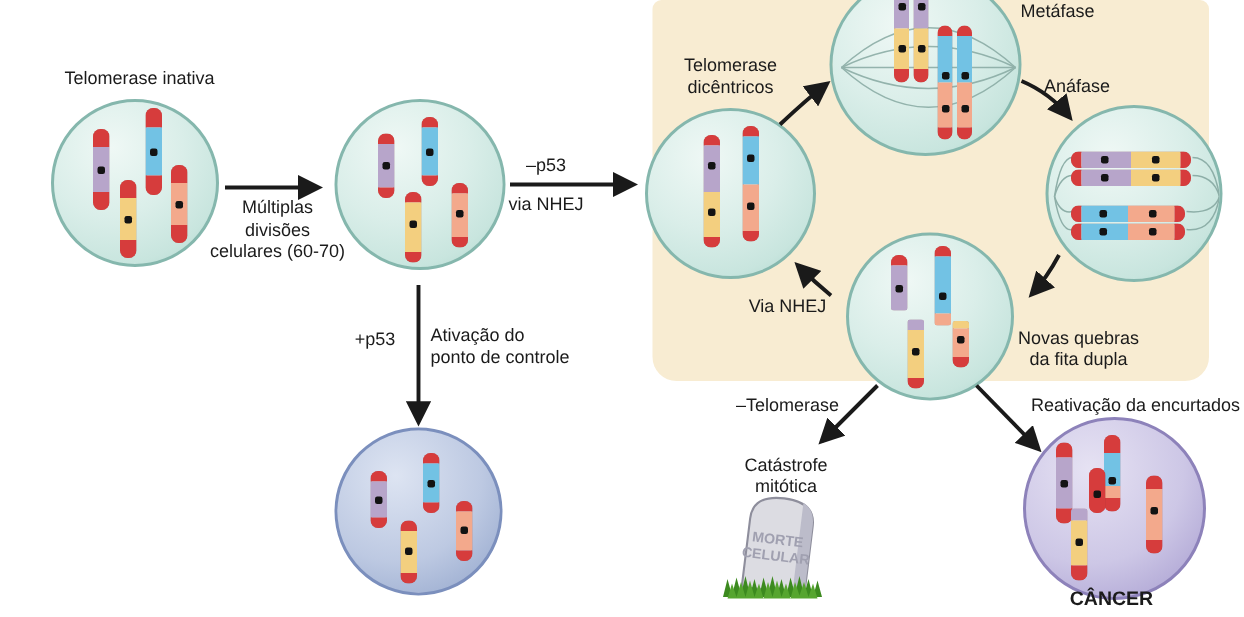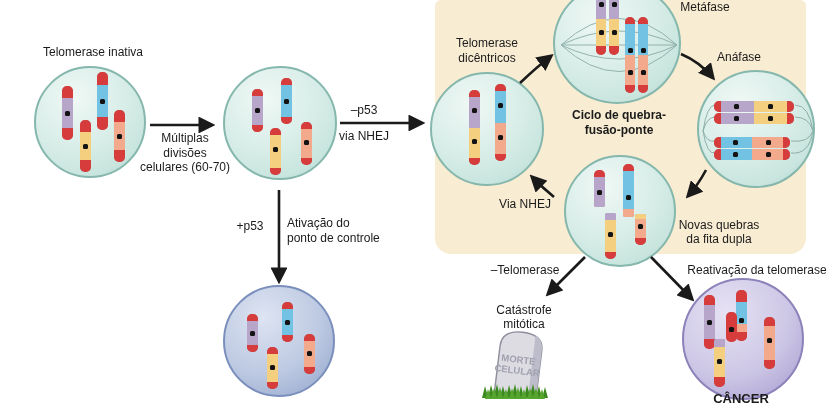--- a/index.html
+++ b/index.html
@@ -343,41 +343,37 @@
     <span>Ativação do</span>
     <span>ponto de controle</span>
   </div>
   <div class="lbl cx" style="left:487px;top:36px">
     <span>Telomerase</span>
     <span>dicêntricos</span>
   </div>
   <div class="lbl cx" style="left:705px;top:0px">
       <span>Metáfase</span>
     </div>
-  <div class="lbl cx" style="left:739px;top:50px">
+  <div class="lbl cx" style="left:718px;top:50px">
       <span>Anáfase</span>
     </div>
-  <div class="lbl cx bold" style="left:619px;top:108px">
-    <span>Ciclo de quebra-</span>
-    <span>fusão-ponte</span>
-  </div>
   <div class="lbl cx" style="left:525px;top:197px">
       <span>Via NHEJ</span>
     </div>
   <div class="lbl cx" style="left:719px;top:218px;line-height:14px">
     <span>Novas quebras</span>
     <span>da fita dupla</span>
   </div>
   <div class="lbl cx" style="left:525px;top:263px">
       <span>–Telomerase</span>
     </div>
   <div class="lbl cx" style="left:524px;top:304px;line-height:13.5px">
     <span>Catástrofe</span>
     <span>mitótica</span>
   </div>
   <div class="lbl cx" style="left:757px;top:263px">
-      <span>Reativação da telomerase</span>
+      <span>Reativação da encurtados</span>
     </div>
   <div class="lbl cx bold small-caps" style="left:741px;top:392px">
       <span>CÂNCER</span>
     </div>
 
 </div>
 
 </body></html>

